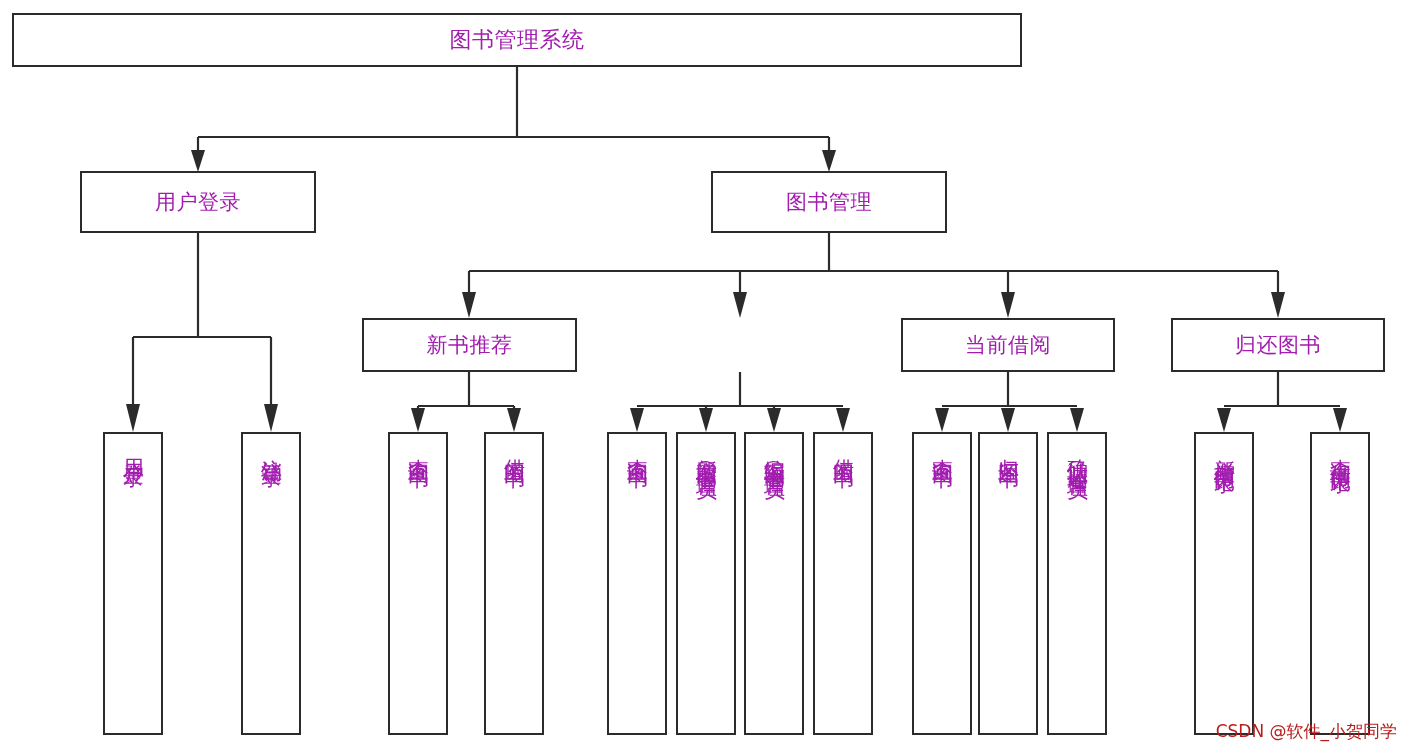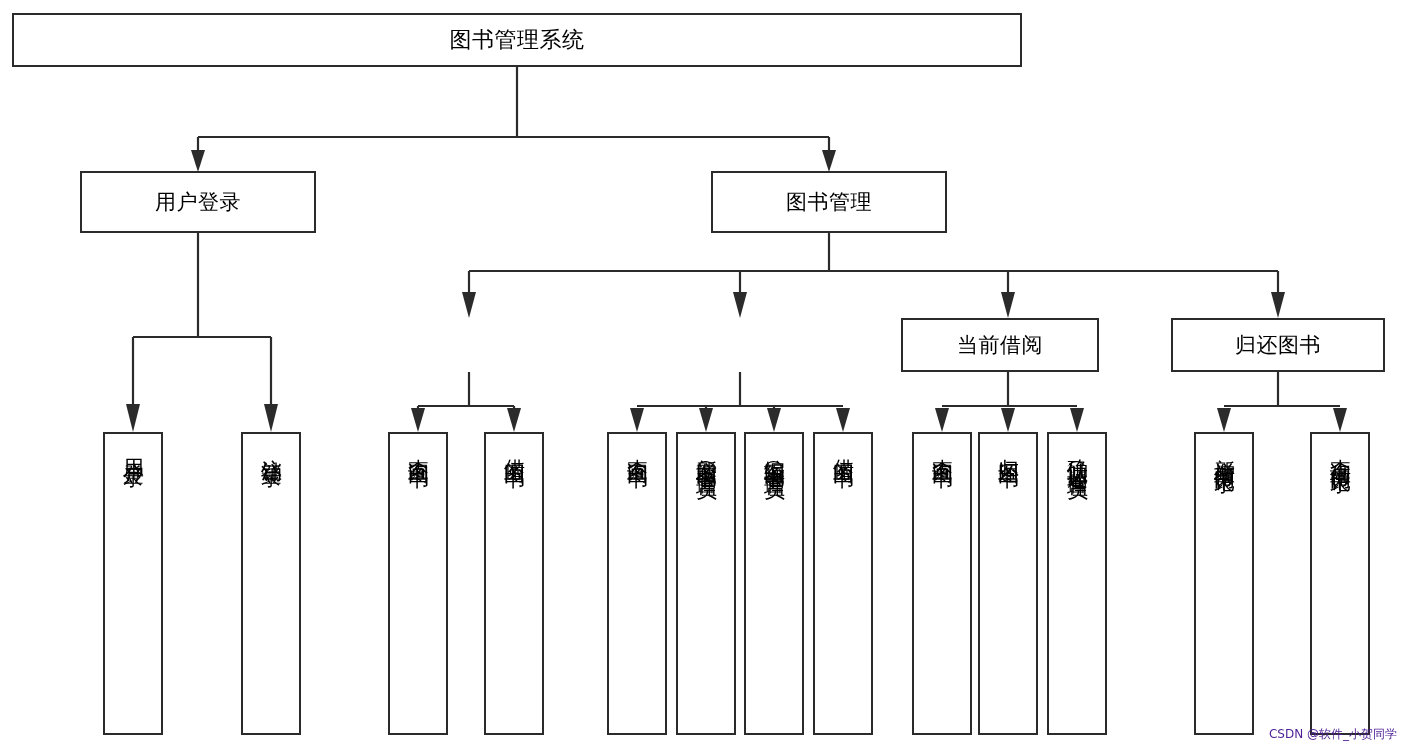--- a/index.html
+++ b/index.html
@@ -22,21 +22,21 @@
     display:flex;
     align-items:center;
     justify-content:center;
     color:#3b3b3b;
     z-index:3;
   }
   .node-label{
     font-size:21px;
     line-height:1.18;
     letter-spacing:0.5px;
-    color:#000000;
+    color:#a21caf;
     white-space:nowrap;
     user-select:none;
   }
   
   .node.h .node-label{ writing-mode:horizontal-tb; }
   
   .node.v{
     align-items:flex-start;
     justify-content:center;
     padding-top:8px;
@@ -46,22 +46,22 @@
     text-orientation:upright;
     font-size:21px;
     line-height:1.0;
     letter-spacing:3px;
     white-space:nowrap;
   }
   .node.root .node-label{ font-size:22px; }
   .watermark{
     position:absolute;
     right:8px;bottom:4px;
-    font-size:12px;
-    color:#4c1d95;
+    font-size:17px;
+    color:#b91c1c;
     white-space:nowrap;
     z-index:5;
     user-select:none;
   }
   svg.links{
     position:absolute;left:0;top:0;
     width:1405px;height:747px;
     z-index:1;
     pointer-events:none;
   }
@@ -136,21 +136,24 @@
     <span class="node-label">图书管理系统</span>
   </div>
 
   <div class="node h" style="left:80px;top:171px;width:236px;height:62px;">
     <span class="node-label">用户登录</span>
   </div>
   <div class="node h" style="left:711px;top:171px;width:236px;height:62px;text-align:center;">
     <span class="node-label">图书管理</span>
   </div>
 
-  <div class="node h" style="left:901px;top:318px;width:198px;height:54px;">
+  <div class="node h" style="left:362px;top:318px;width:215px;height:54px;">
+    <span class="node-label">新书推荐</span>
+  </div>
+  <div class="node h" style="left:901px;top:318px;width:214px;height:54px;">
     <span class="node-label">当前借阅</span>
   </div>
   <div class="node h" style="left:1171px;top:318px;width:214px;height:54px;">
     <span class="node-label">归还图书</span>
   </div>
 
   <div class="node v" style="left:103px;top:432px;width:60px;height:303px;">
     <span class="node-label">用户登录</span>
   </div>
   <div class="node v" style="left:241px;top:432px;width:60px;height:303px;">

